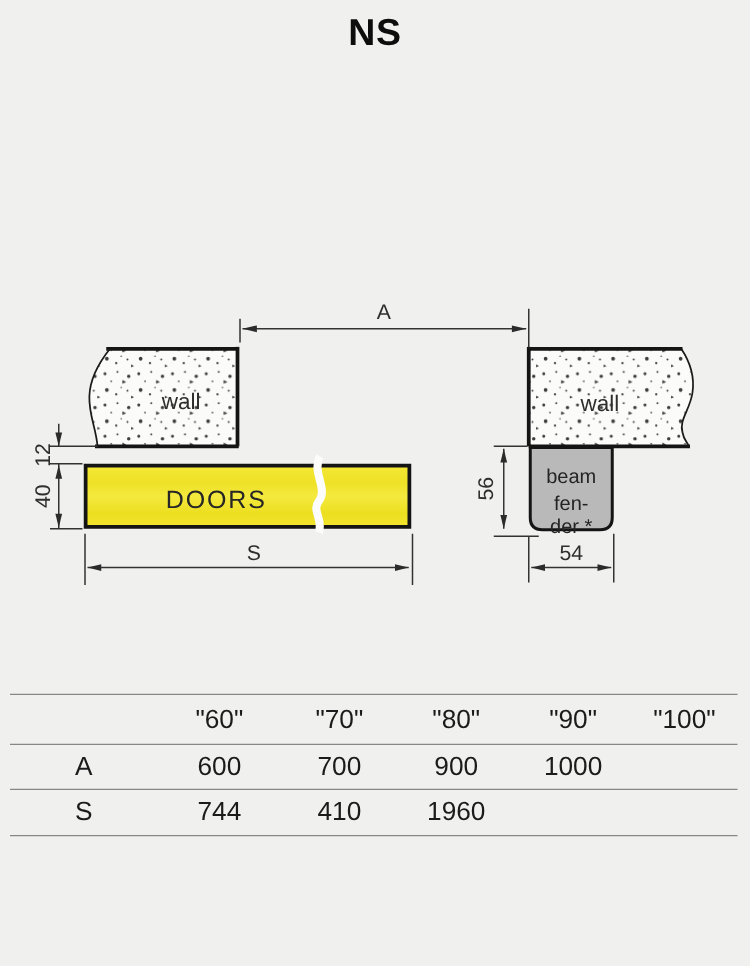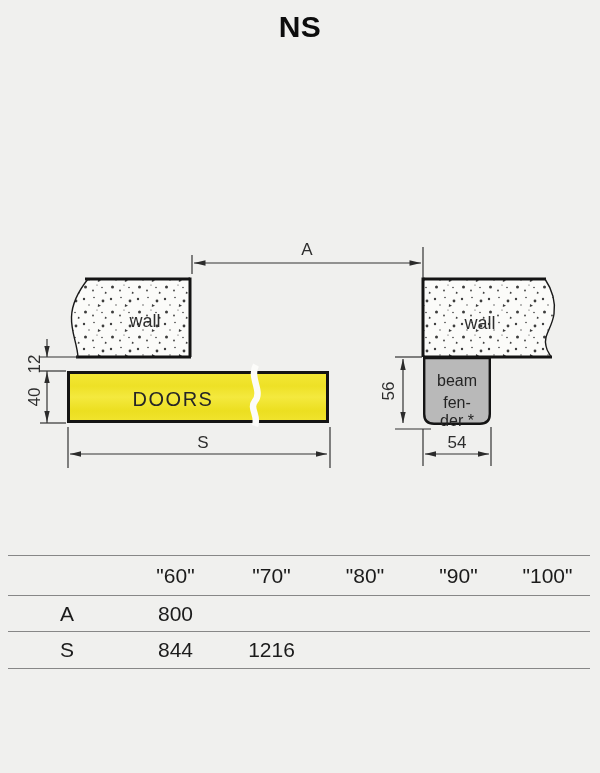--- a/index.html
+++ b/index.html
@@ -158,20 +158,24 @@
   <div class="t-row header">
     <div class="t-cell"></div>
     <div class="t-cell">"60"</div>
     <div class="t-cell">"70"</div>
     <div class="t-cell">"80"</div>
     <div class="t-cell">"90"</div>
     <div class="t-cell">"100"</div>
   </div>
   <div class="t-row r1">
     <div class="t-cell">A</div>
-    <div class="t-cell">800</div>
+    <div class="t-cell">600</div>
+    <div class="t-cell">700</div>
+    <div class="t-cell">900</div>
+    <div class="t-cell">1000</div>
   </div>
   <div class="t-row r2 last">
     <div class="t-cell">S</div>
-    <div class="t-cell">844</div>
-    <div class="t-cell">1216</div>
+    <div class="t-cell">744</div>
+    <div class="t-cell">410</div>
+    <div class="t-cell">1960</div>
   </div>
 </div>
 
 </body></html>

